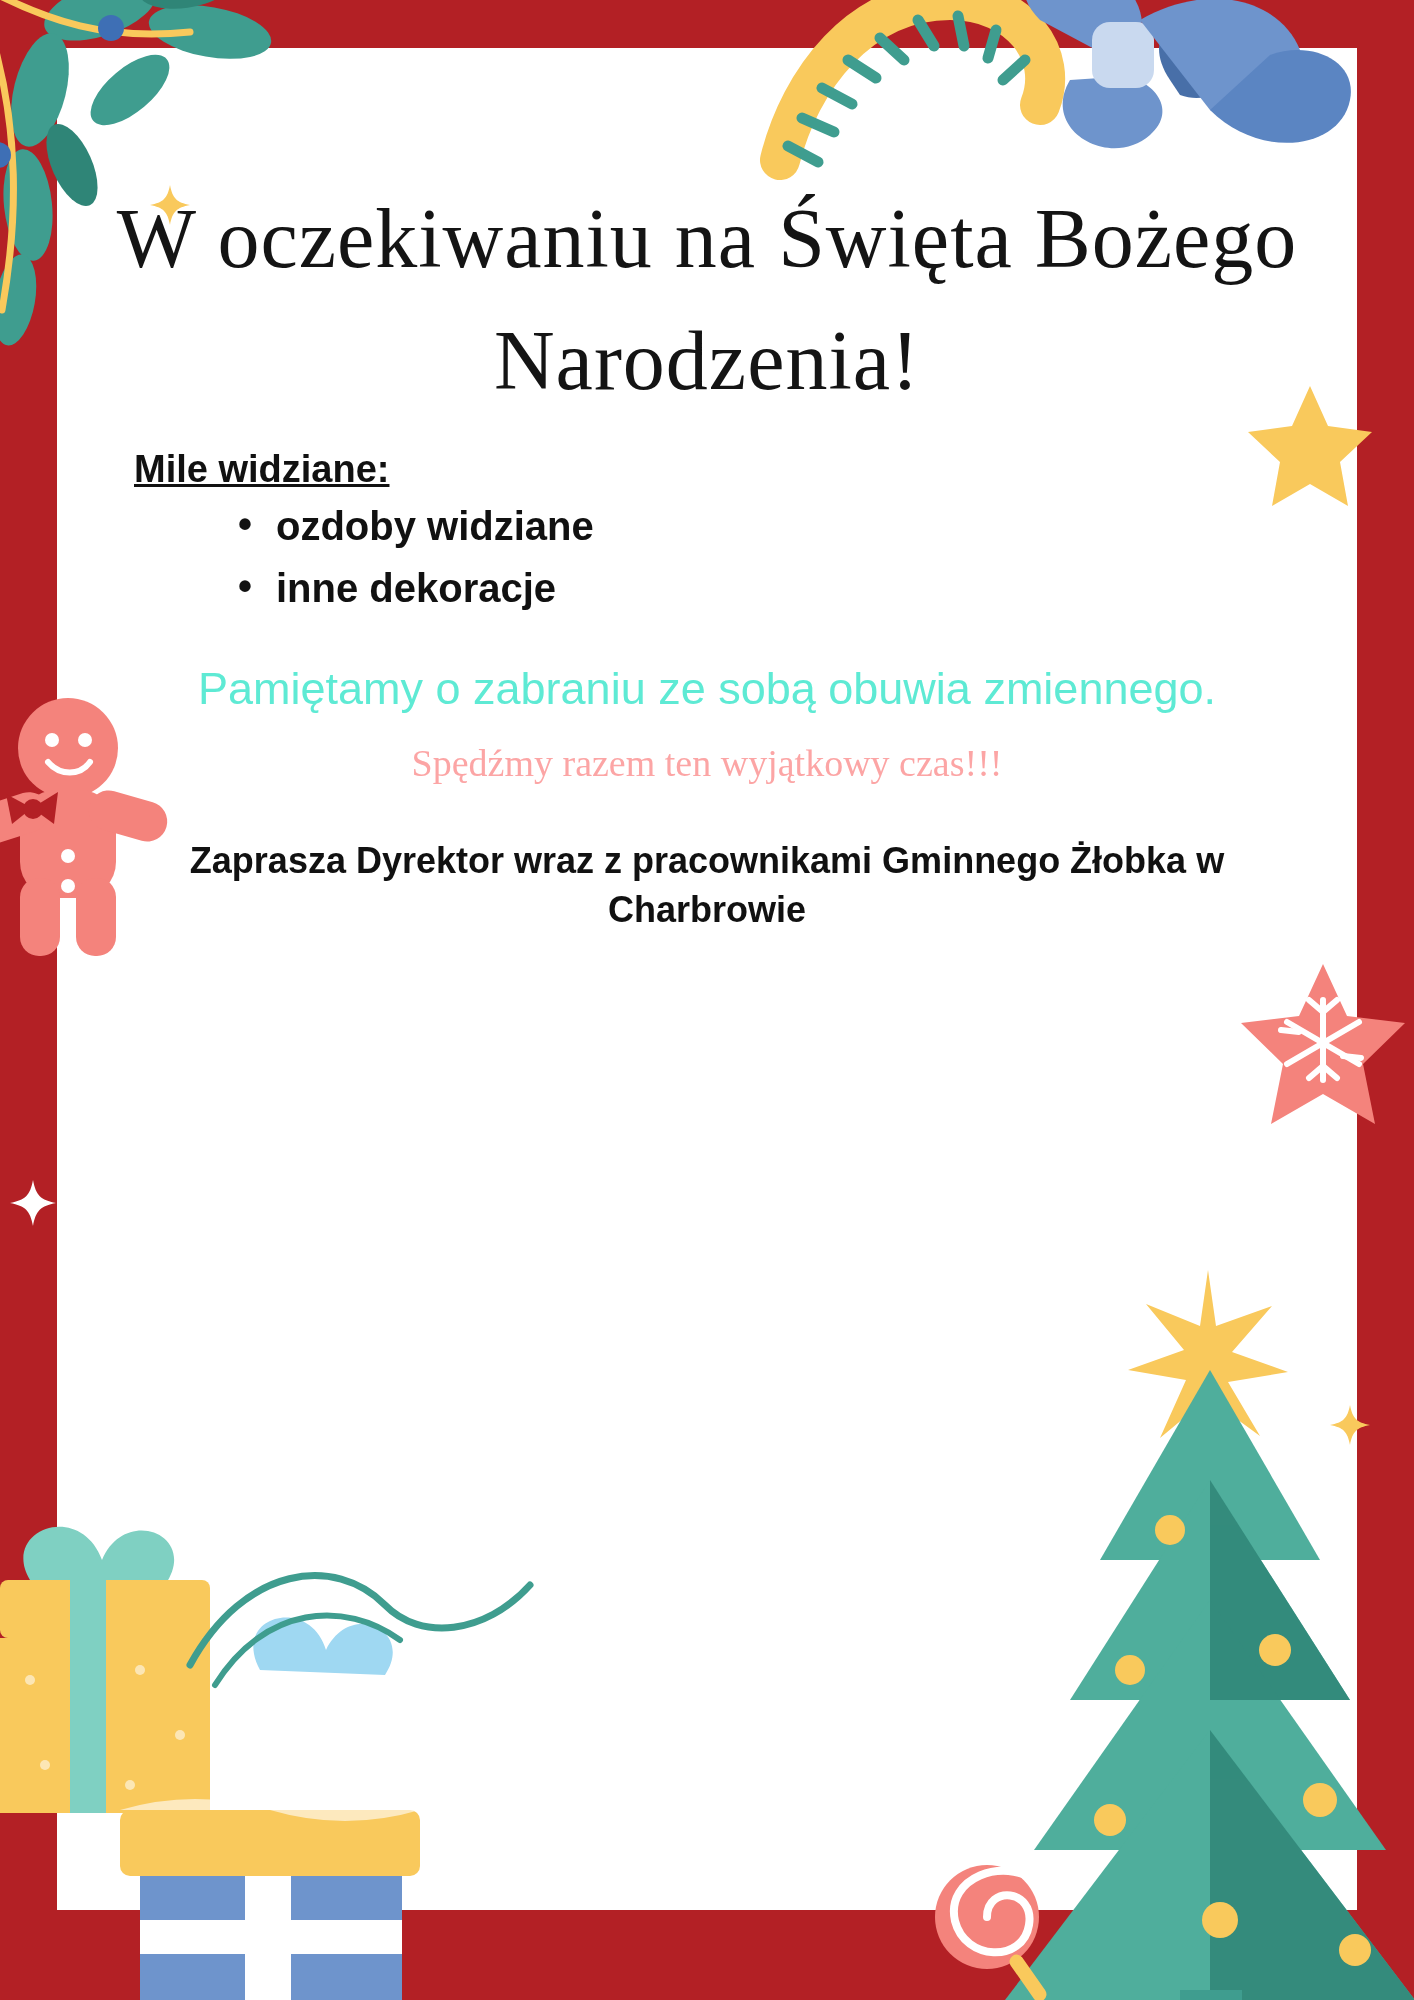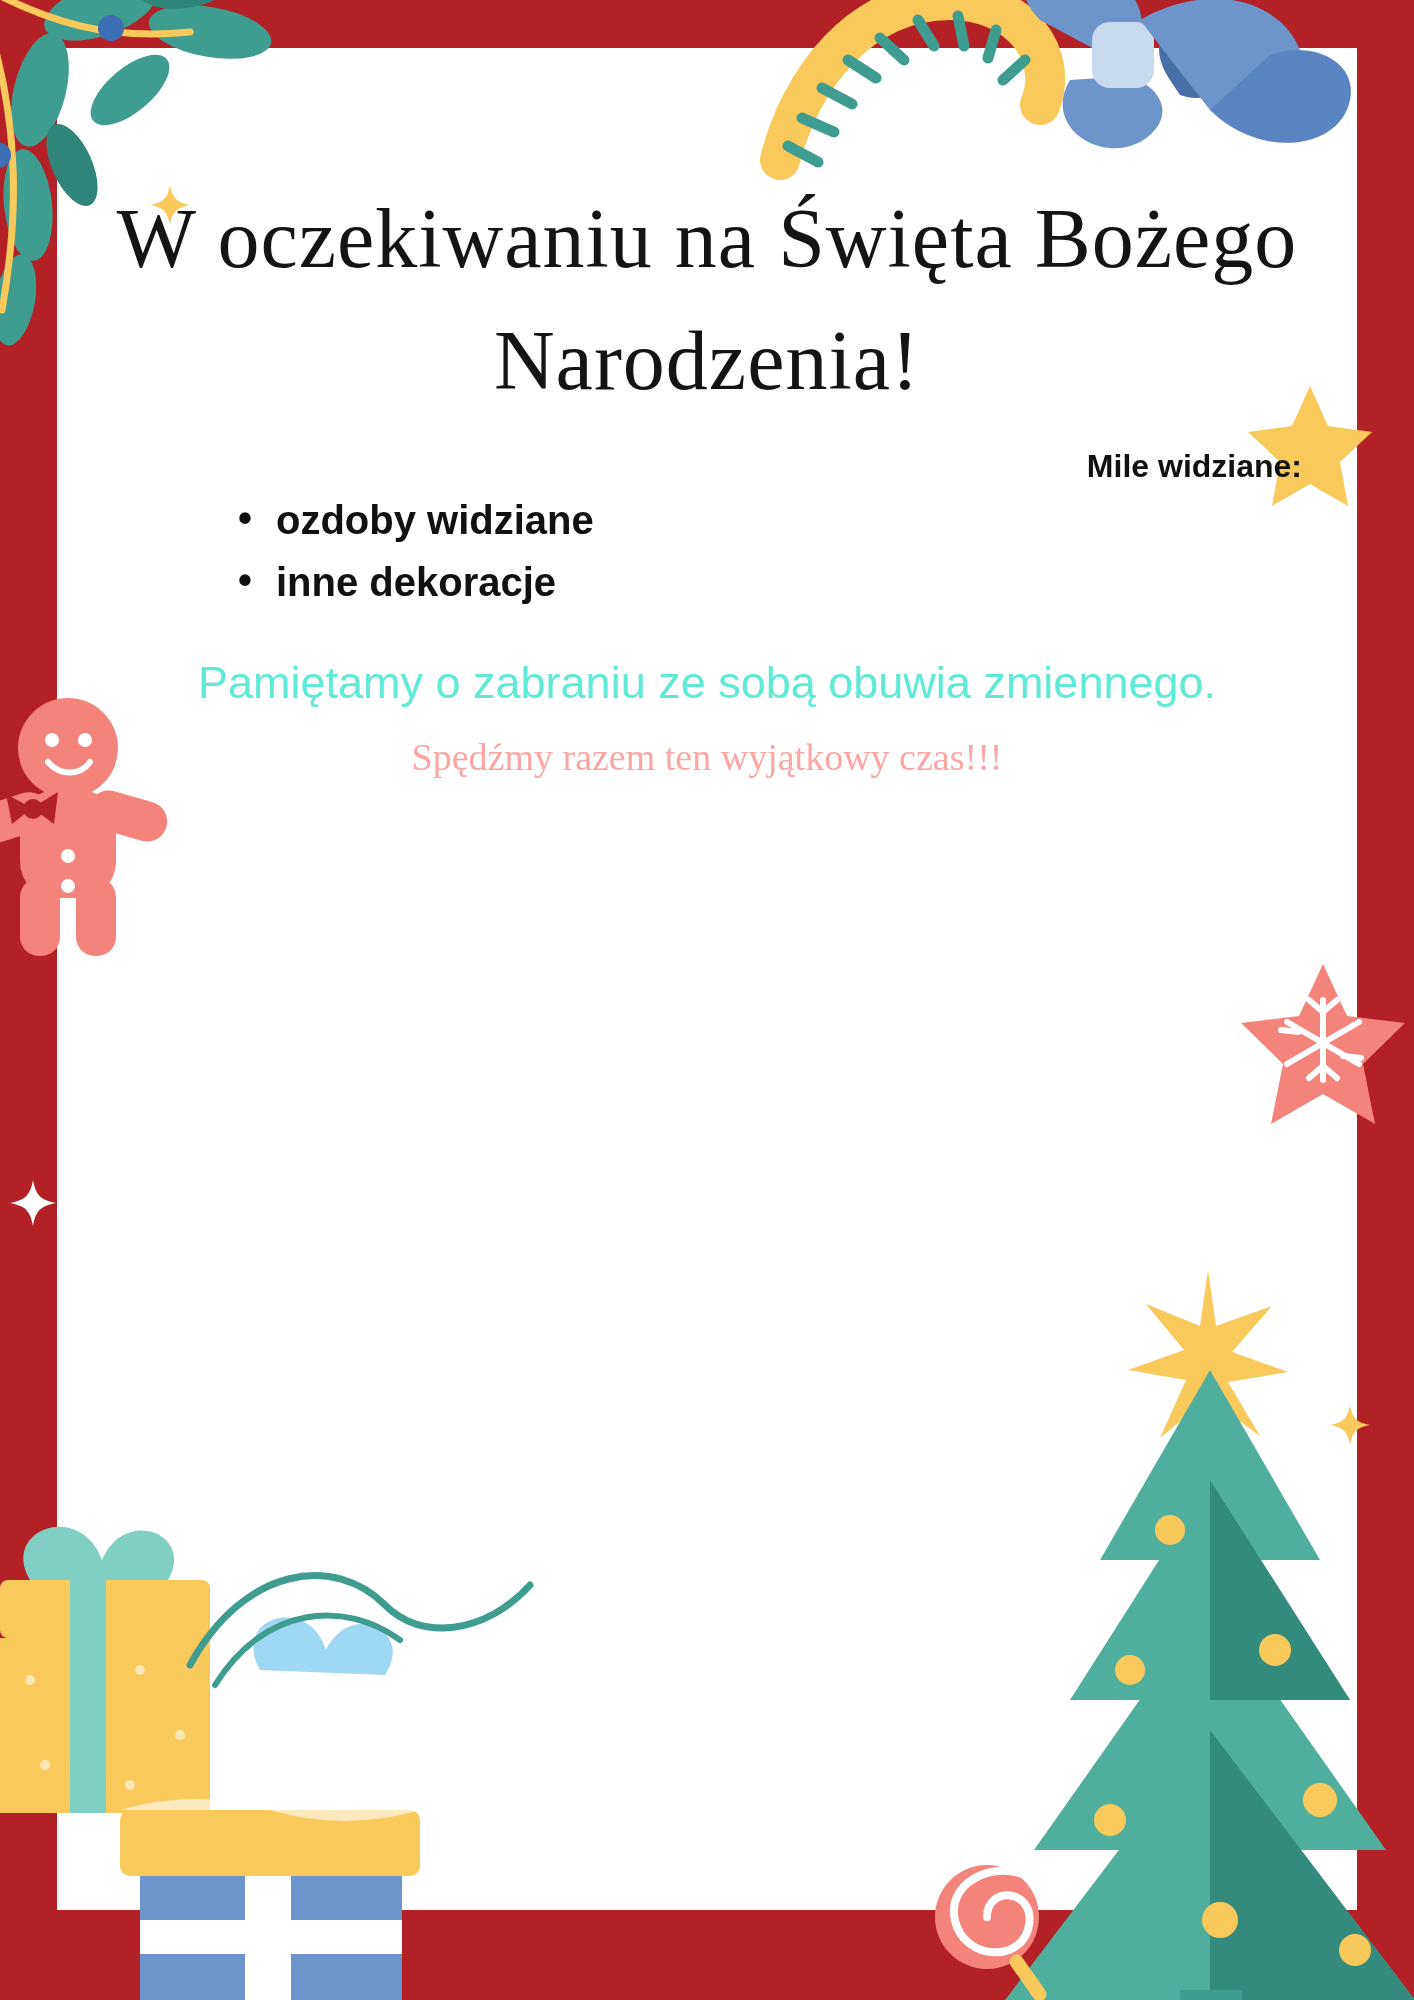--- a/index.html
+++ b/index.html
@@ -60,24 +60,25 @@
     font-family: "Liberation Serif", serif;
     font-size: 55px;
     line-height: 1.43;
     margin: 0 0 10px 0;
     color: #111111;
   }
 
   .welcome-head {
     font-family: "Liberation Sans", sans-serif;
     font-weight: bold;
-    font-size: 32px;
-    text-align: right;
+    font-size: 38px;
+    text-align: left;
     margin: 18px 0 4px 22px;
     color: #111111;
+    text-decoration: underline;
   }
 
   ul.welcome-list {
     margin: 0 0 0 0;
     padding: 0 0 0 120px;
     text-align: left;
     list-style: none;
   }
   ul.welcome-list li {
     font-family: "Liberation Sans", sans-serif;
@@ -341,15 +342,16 @@
 
     <ul class="welcome-list">
       <li>ozdoby widziane</li>
       <li>inne dekoracje</li>
     </ul>
 
     <p class="note">Pamiętamy o zabraniu ze sobą obuwia zmiennego.</p>
 
     <p class="slogan">Spędźmy razem ten wyjątkowy czas!!!</p>
 
+    <p class="signature">Zaprasza Dyrektor wraz z pracownikami Gminnego Żłobka w Charbrowie</p>
 
   </div>
 </div>
 
 </body></html>

